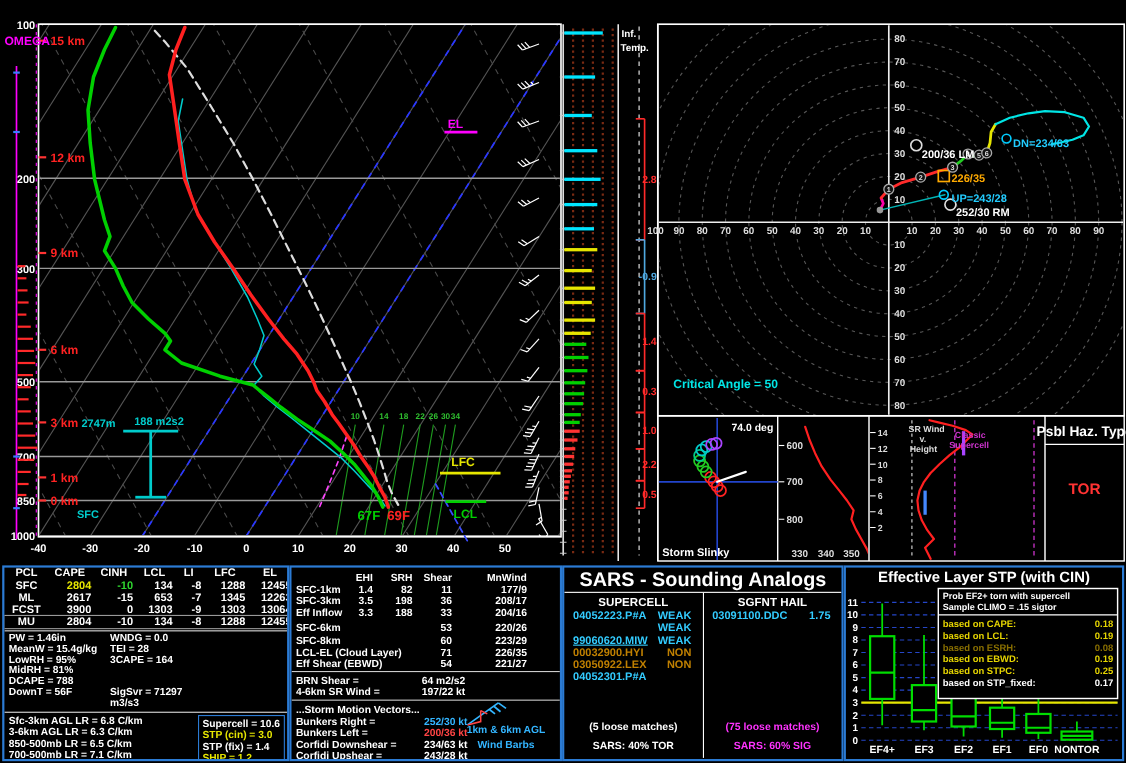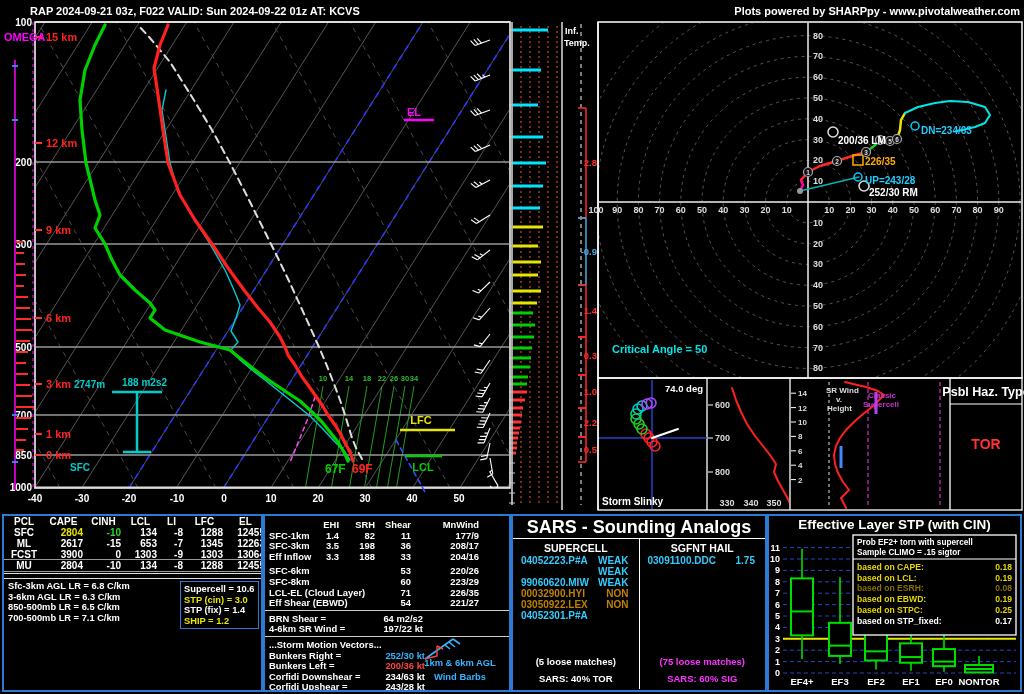--- a/index.html
+++ b/index.html
@@ -50,24 +50,20 @@
   .sfoot1{position:absolute;bottom:22px;width:100%;text-align:center;font-size:9.5px;}
   .sfoot2{position:absolute;bottom:5px;width:100%;text-align:center;font-size:9.5px;}
   #stp-title{height:17px;line-height:17px;text-align:center;font-size:13.5px;}
   #barbicon{position:absolute;left:152px;top:116px;}
   .bcap{position:absolute;left:140px;width:110px;text-align:center;font-size:9.4px;color:#33b5ff;}
 </style>
 </head>
 <body>
 <div id="root">
 
-<div id="hdr">
-  <span class="hl">RAP 2024-09-21 03z, F022  VALID: Sun 2024-09-22 01z  AT: KCVS</span>
-  <span class="hr">Plots powered by SHARPpy - www.pivotalweather.com</span>
-</div>
 
 <svg id="gfx" width="1024" height="694">
   <defs>
     <clipPath id="clipSkew">
           <rect x="36" y="22" width="473" height="466"></rect>
         </clipPath>
     <clipPath id="clipHodo">
           <rect x="599" y="23" width="422" height="354"></rect>
         </clipPath>
     <clipPath id="clipTh">
@@ -643,20 +639,36 @@
           <span>2804</span>
           <span>-10</span>
           <span>134</span>
           <span>-8</span>
           <span>1288</span>
           <span>12455</span>
         </div>
       </div>
   <hr class="divA">
   <div class="tcols">
+    <div class="tcol w1" id="tc1">
+          <div>PW = 1.46in</div>
+          <div>MeanW = 15.4g/kg</div>
+          <div>LowRH = 95%</div>
+          <div>MidRH = 81%</div>
+          <div>DCAPE = 788</div>
+          <div>DownT = 56F</div>
+        </div>
+    <div class="tcol w3" id="tc3">
+          <div>WNDG = 0.0</div>
+          <div>TEI = 28</div>
+          <div>3CAPE = 164</div>
+          <div>&nbsp;</div>
+          <div>&nbsp;</div>
+          <div>SigSvr = 71297 m3/s3</div>
+        </div>
   </div>
   <hr class="divA">
   <div class="bot">
     <div class="lapse" id="lapse">
           <div>Sfc-3km AGL LR = 6.8 C/km</div>
           <div>3-6km AGL LR = 6.3 C/km</div>
           <div>850-500mb LR = 6.5 C/km</div>
           <div>700-500mb LR = 7.1 C/km</div>
         </div>
     <div class="ibox" id="ibox">
@@ -788,21 +800,21 @@
       <div id="sars-sc-rows">
             <div class="srow">
               <span class="sn" style="color: rgb(51, 204, 255);">04052223.P#A</span>
               <span class="ss" style="color: rgb(51, 204, 255);">WEAK</span>
             </div>
             <div class="srow">
               <span class="sn" style="color: rgb(51, 204, 255); margin-top: 44px;">04052301.P#A</span>
               <span class="ss" style="color: rgb(51, 204, 255);">WEAK</span>
             </div>
             <div class="srow">
-              <span class="sn" style="color: rgb(51, 204, 255);">99060620.MIW</span>
+              <span class="sn" style="color: rgb(51, 204, 255); text-decoration: underline;">99060620.MIW</span>
               <span class="ss" style="color: rgb(51, 204, 255);">WEAK</span>
             </div>
             <div class="srow">
               <span class="sn" style="color: rgb(192, 128, 0);">00032900.HYI</span>
               <span class="ss" style="color: rgb(192, 128, 0);">NON</span>
             </div>
             <div class="srow">
               <span class="sn" style="color: rgb(192, 128, 0);">03050922.LEX</span>
               <span class="ss" style="color: rgb(192, 128, 0);">NON</span>
             </div>

